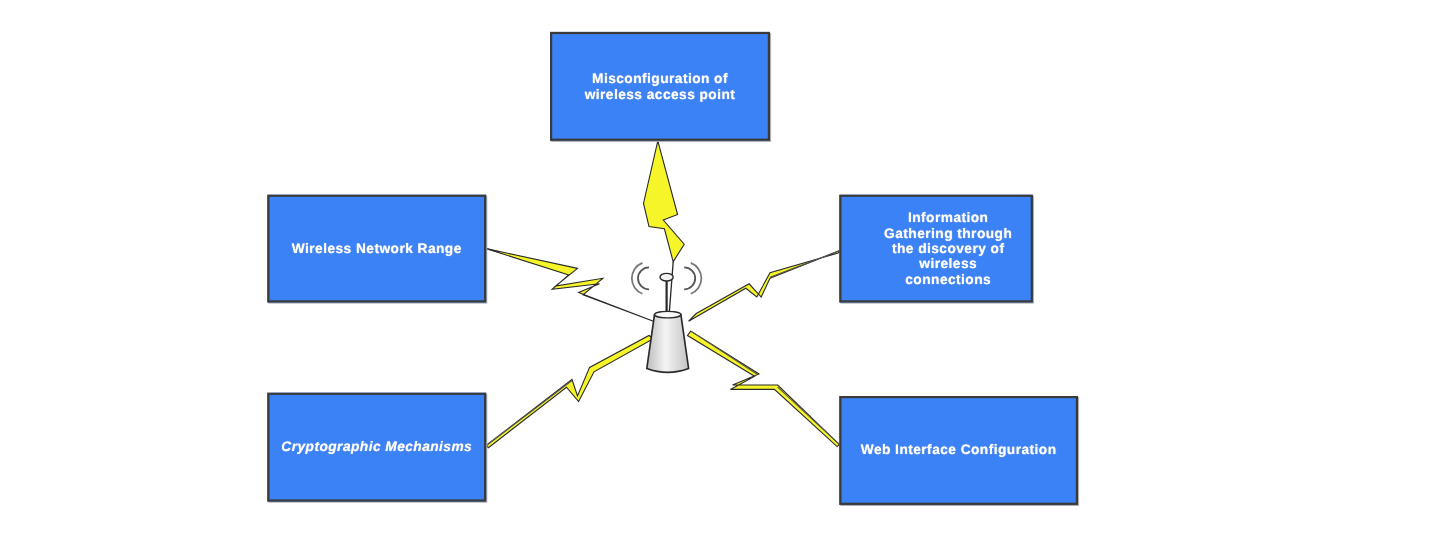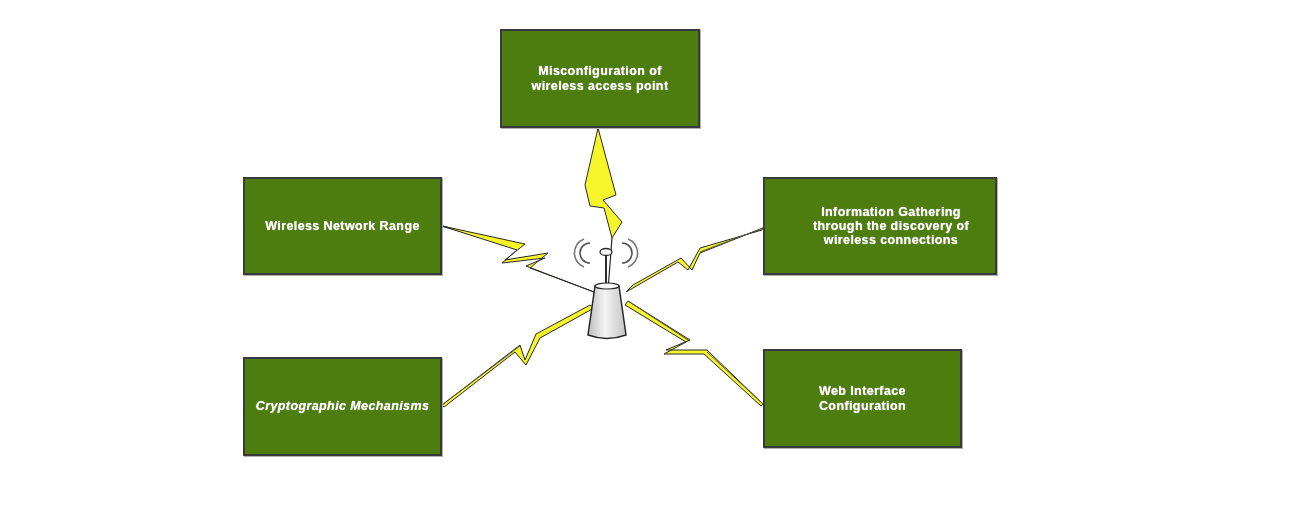--- a/index.html
+++ b/index.html
@@ -1,33 +1,33 @@
 <!DOCTYPE html>
 <html><head>
   <meta charset="utf-8">
   <style>
     html, body { margin: 0; padding: 0; background: #ffffff; }
     body { width: 1302px; height: 506px; position: relative; overflow: hidden; font-family: "Liberation Sans", sans-serif; }
     #canvas { position: absolute; left: 0; top: 0; width: 1302px; height: 506px; }
     .box {
       position: absolute; width: 196px; height: 96px;
-      background: #4d7c0f; border: 2px solid #3a3a3a;
+      background: #3b82f6; border: 2px solid #3a3a3a;
       box-shadow: 1px 1px 0 #b0b0b0;
       display: flex; align-items: center; justify-content: center;
       text-align: center; box-sizing: border-box; padding: 6px 10px;
     }
     .box span {
       color: #ffffff; font-weight: bold; font-size: 12.5px; line-height: 14.5px;
       letter-spacing: 0.4px; text-shadow: 0 0 1px #e0e0e0;
     }
     #box-top   { left: 500px; top: 29px; width: 200px; height: 99px; }
     #box-tl    { left: 243px; top: 177px; width: 199px; height: 98px; }
-    #box-tr    { left: 763px; top: 177px; width: 234px; height: 98px; padding-left: 32px; }
+    #box-tr    { left: 763px; top: 177px; width: 176px; height: 98px; padding-left: 32px; }
     #box-bl    { left: 243px; top: 357px; width: 199px; height: 99px; font-style: italic; }
-    #box-br    { left: 763px; top: 349px; width: 199px; height: 99px; }
+    #box-br    { left: 763px; top: 360px; width: 217px; height: 99px; }
     #box-tr span { line-height: 14px; }
   </style>
 </head>
 <body>
 
 <svg id="canvas" width="1302" height="506" viewBox="0 0 1302 506" xmlns="http://www.w3.org/2000/svg">
   <defs>
     <linearGradient id="apGrad" x1="0" x2="1" y1="0" y2="0">
       <stop offset="0" stop-color="#bdbdbd"></stop>
       <stop offset="0.45" stop-color="#f4f4f4"></stop>

